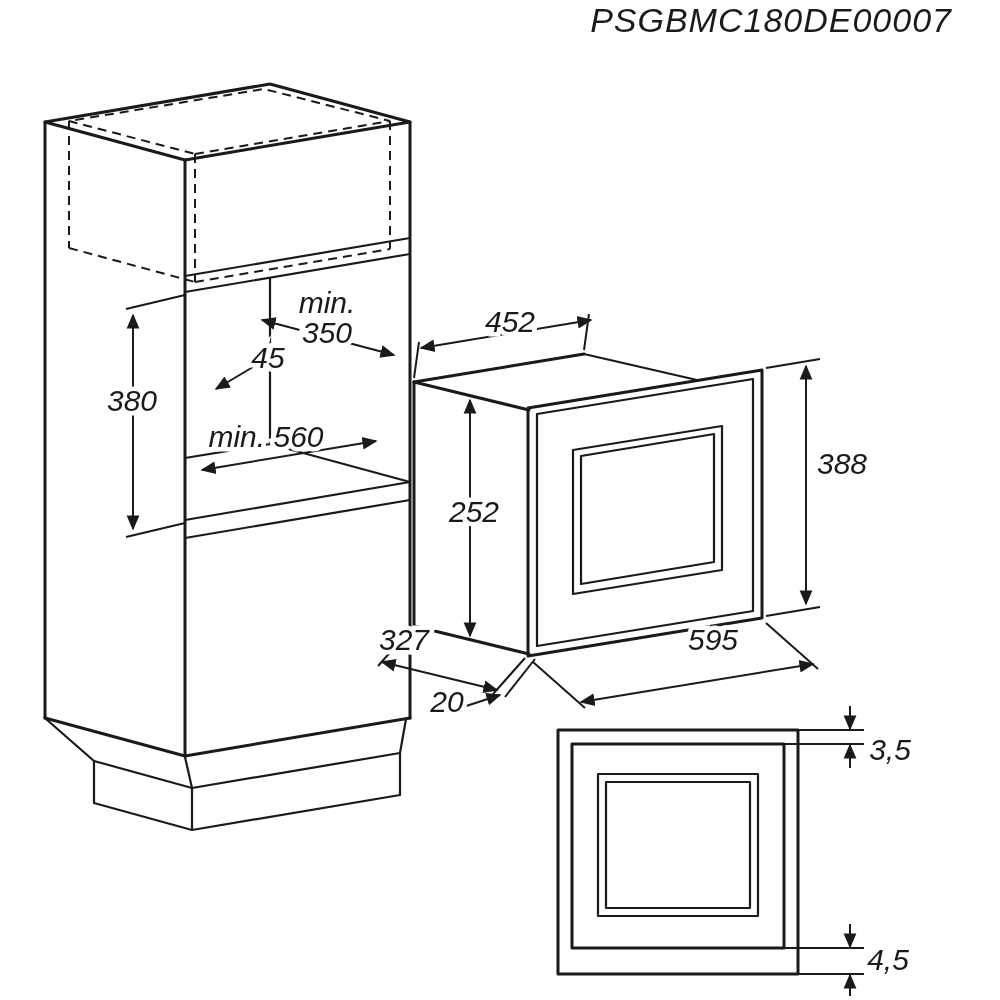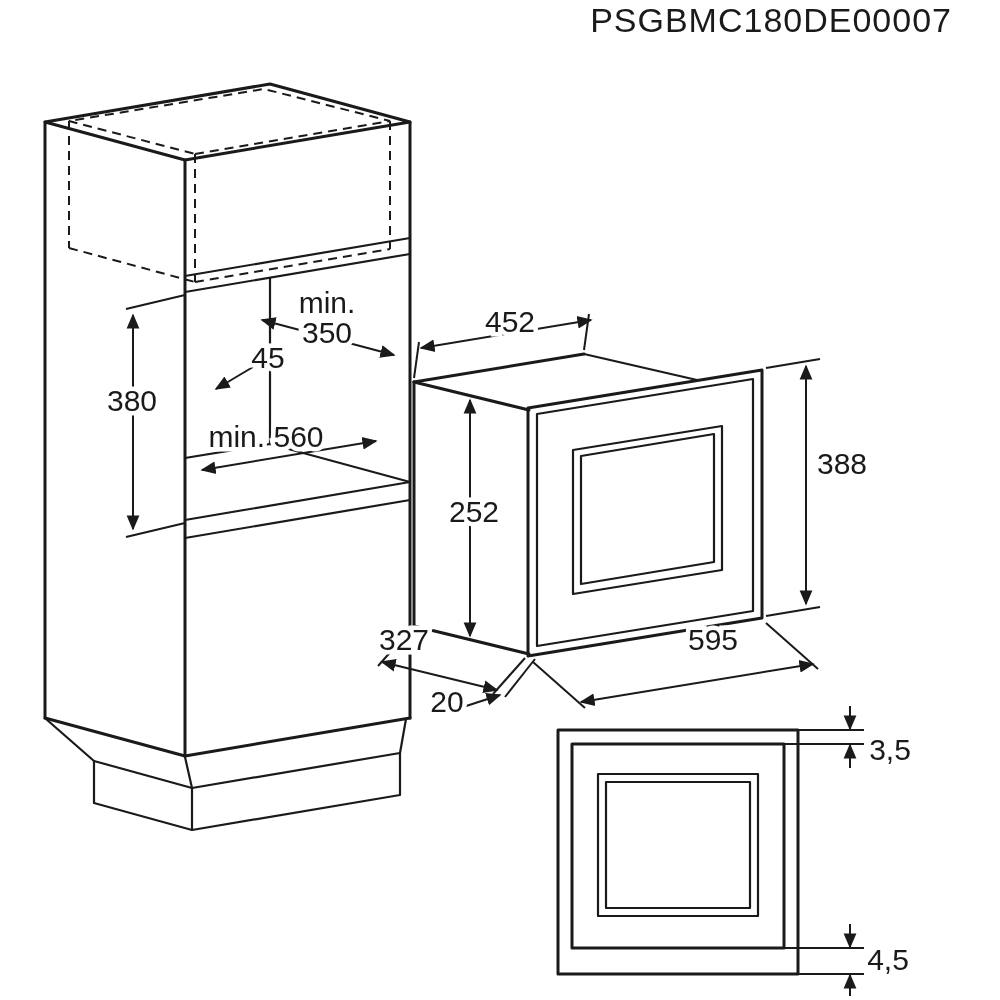--- a/index.html
+++ b/index.html
@@ -1,18 +1,18 @@
 <!DOCTYPE html>
 <html style="--line-color: #1a1a1a;"><head>
 <meta charset="utf-8">
 <style>
   :root { --line-color: #1a1a1a; }
   html,body { margin:0; padding:0; }
   body { width:1000px; height:1000px; background:#fff; font-family:"Liberation Sans", sans-serif; }
-  .page { position:relative; width:1000px; height:1000px; background:#fff; }
+  .page { position:relative; width:1000px; height:1000px; background:#fff;font-style:italic; }
   svg { display:block; }
   .ln   { stroke: var(--line-color); stroke-width: 3;   fill: none; stroke-linejoin: round; stroke-linecap: round; }
   .ln2  { stroke: var(--line-color); stroke-width: 2.2; fill: none; stroke-linejoin: round; stroke-linecap: round; }
   .dash { stroke: var(--line-color); stroke-width: 2;   fill: none; stroke-dasharray: 9 6; }
   .dim  { stroke: var(--line-color); stroke-width: 2;   fill: none; }
   .arrowhead { fill: var(--line-color); stroke: none; }
   text.lbl {
     font-family: "Liberation Sans", sans-serif;
     font-size: 30px;
     fill: var(--line-color);

